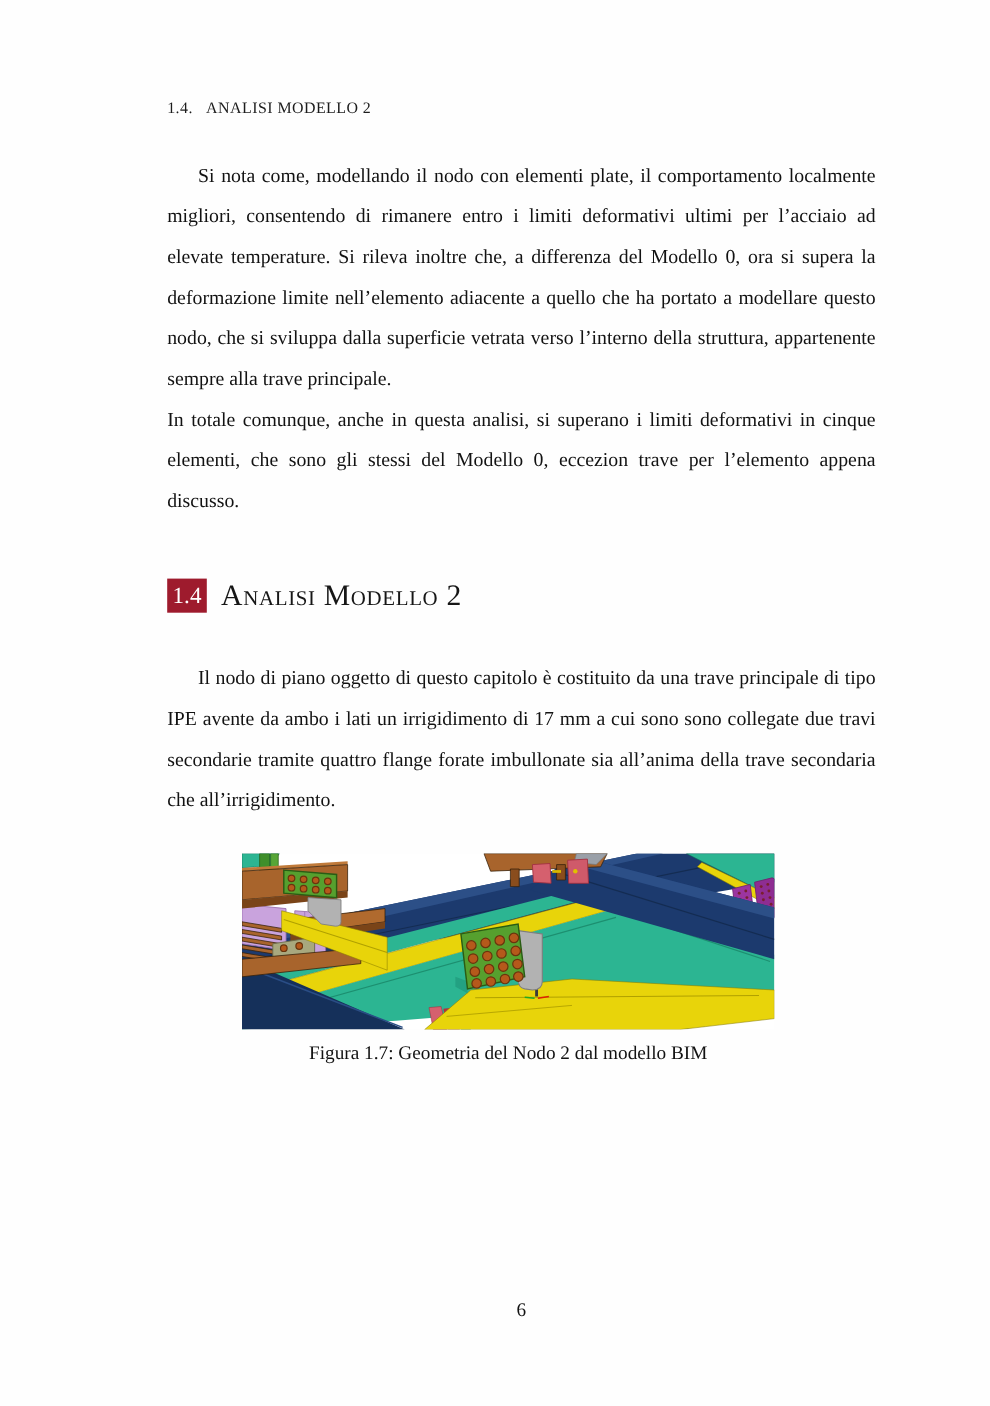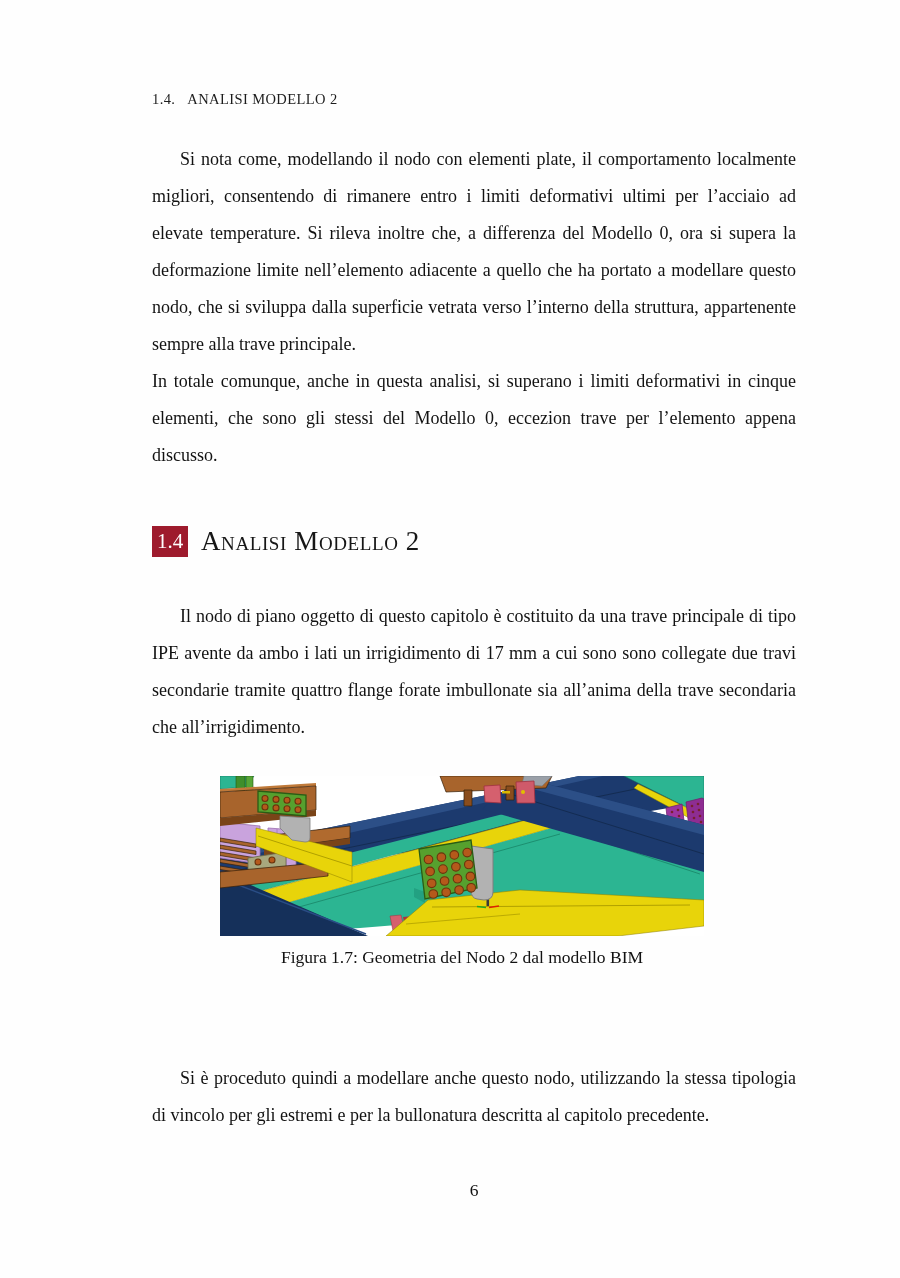--- a/index.html
+++ b/index.html
@@ -278,19 +278,16 @@
         <polygon points="286,10 294,10 294,24 286,24" fill="#8a4d1d" class="s-dark"></polygon>
         <polygon class="f-pink" points="264,10 280,9 281,27 265,26" stroke="#a03040" stroke-width="0.8"></polygon>
         <polygon points="296,6 314,5 315,27 297,27" fill="#cf5a6a" stroke="#a03040" stroke-width="0.8"></polygon>
         <rect x="282" y="15" width="8" height="2.5" fill="#d8b800"></rect>
         <circle cx="303" cy="16" r="2" fill="#e0c000"></circle>
       </g>
     </svg>
     <div class="figure-caption">Figura 1.7: Geometria del Nodo 2 dal modello BIM</div>
   </div>
 
-  <div class="textblock" id="para-block-3">
-    <p class="indent">Si è proceduto quindi a modellare anche questo nodo, utilizzando la stessa tipologia di vincolo per gli estremi e per la bullonatura descritta al capitolo precedente.</p>
-  </div>
 
   <div class="page-number">6</div>
 
 </div>
 
 </body></html>

